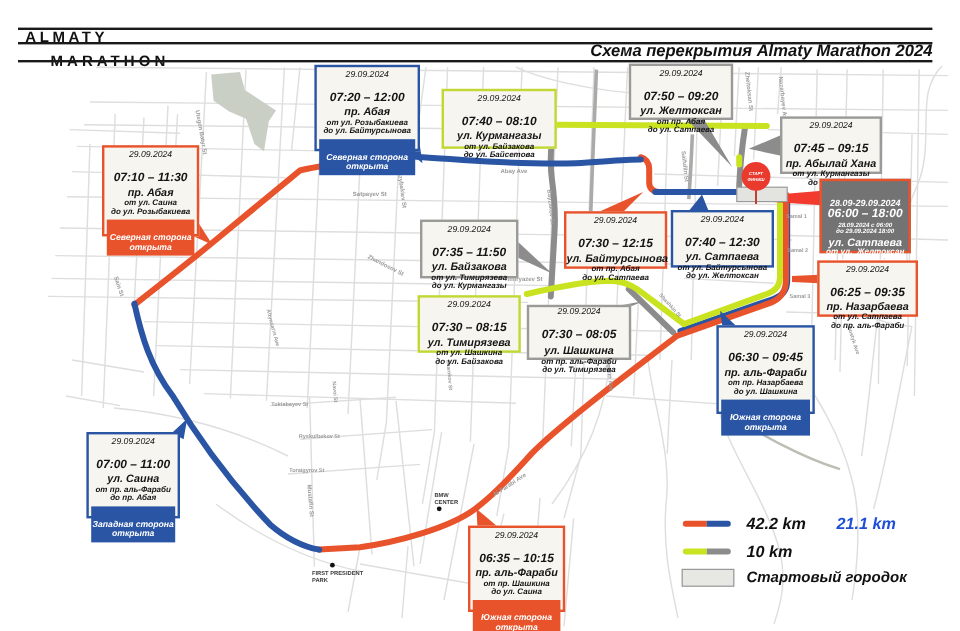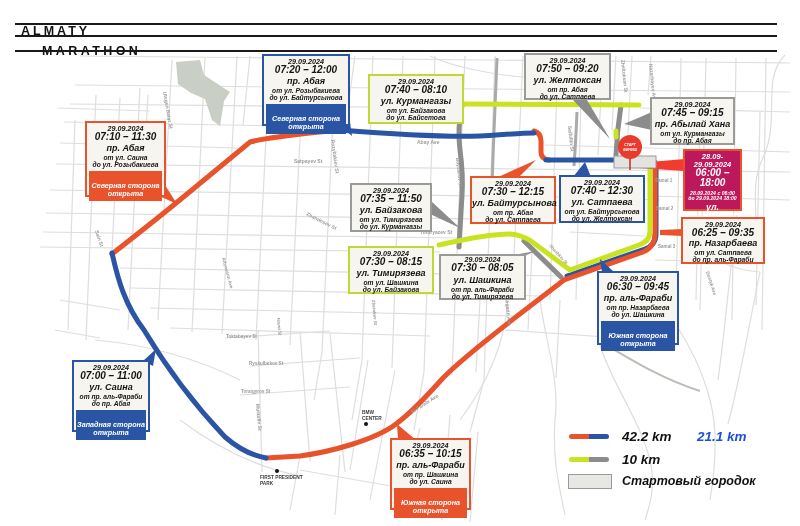--- a/index.html
+++ b/index.html
@@ -1,21 +1,21 @@
 <!DOCTYPE html>
 <html><head><meta charset="utf-8">
 <style>
   html,body{margin:0;padding:0;background:#fff;}
   #page{position:relative;width:800px;height:526px;overflow:hidden;background:#ffffff;
         font-family:"Liberation Sans",sans-serif;}
   #map{position:absolute;left:0;top:0;}
   .ib{position:absolute;background:#f7f5ef;border:2px solid #999;box-sizing:border-box;
       text-align:center;font-style:italic;color:#141414;line-height:1.02;padding-top:1.5px;}
-  .ib .d{font-size:7.2px;font-weight:700;}
-  .ib .t{font-size:10px;font-weight:700;margin-top:0;font-style:italic;}
+  .ib .d{font-size:7.2px;font-weight:400;}
+  .ib .t{font-size:10px;font-weight:700;margin-top:12px;font-style:italic;}
   .ib .s{font-size:9px;font-weight:700;margin-top:2px;white-space:nowrap;}
   .ib .r{font-size:6.7px;font-weight:700;margin-top:1px;line-height:1.08;}
   .ib .ban{margin:2px 2px 0 2px;color:#fff;font-size:7.2px;font-weight:700;
            padding:11px 0 2px 0;line-height:1.2;white-space:nowrap;}
   .bblue{border-color:#2a55a4;}
   .borange{border-color:#e8532c;}
   .blime{border-color:#c2d832;}
   .bgray{border-color:#9a9a98;}
   .banblue{background:#2a55a4;}
   .banorange{background:#e8532c;}
@@ -225,20 +225,21 @@
 <div style="position:absolute;left:15px;top:22.8px;width:762px;height:1.8px;background:#1a1a1a;"></div>
 
 <div style="position:absolute;left:21px;top:23.8px;font-size:12.5px;font-weight:700;letter-spacing:3px;color:#111;">ALMATY</div>
 
 <div style="position:absolute;left:15px;top:34.8px;width:762px;height:2px;background:#1a1a1a;"></div>
 
 <div style="position:absolute;left:42px;top:44px;font-size:12.5px;font-weight:700;letter-spacing:3.4px;color:#111;">MARATHON</div>
 
 <div style="position:absolute;left:15px;top:49.8px;width:762px;height:2.2px;background:#1a1a1a;"></div>
 
+<div style="position:absolute;right:23px;top:34.5px;white-space:nowrap;font-size:13.8px;font-weight:700;font-style:italic;color:#111;">Схема перекрытия Almaty Marathon 2024</div>
 
 <div class="ib borange" style="left:85px;top:121px;width:81px;height:76px;">
   <div class="d">29.09.2024</div>
       <div class="t">07:10 – 11:30</div>
   <div class="s">пр. Абая</div>
   <div class="r">от ул. Саина<br>до ул. Розыбакиева</div>
   <div class="ban banorange">Северная сторона<br>открыта</div>
 </div>
 
 <div class="ib bblue" style="left:262px;top:54px;width:88px;height:72px;">
@@ -263,21 +264,21 @@
   <div class="r">от пр. Абая<br>до ул. Сатпаева</div>
 </div>
 
 <div class="ib bgray" style="left:650px;top:97px;width:85px;height:48px;">
   <div class="d">29.09.2024</div>
       <div class="t">07:45 – 09:15</div>
   <div class="s">пр. Абылай Хана</div>
   <div class="r">от ул. Курмангазы<br>до пр. Абая</div>
 </div>
 
-<div class="ib" style="left:683px;top:149px;width:59px;height:62px;background:#be185d;border-color:#e8532c;color:#fff;padding-top:2px;">
+<div class="ib" style="left:683px;top:149px;width:76px;height:62px;background:#737373;border-color:#e8532c;color:#fff;padding-top:15px;">
   <div style="font-size:7.5px;font-weight:700;">28.09-29.09.2024</div>
   <div style="font-size:10px;font-weight:700;">06:00 – 18:00</div>
   <div style="font-size:5.2px;font-weight:700;margin-top:2px;">28.09.2024 с 06:00</div>
   <div style="font-size:5.2px;font-weight:700;">до 29.09.2024 18:00</div>
   <div style="font-size:9px;font-weight:700;margin-top:2px;">ул. Сатпаева</div>
   <div style="font-size:6.8px;font-weight:700;">от ул.&nbsp; Желтоксан<br>до пр.&nbsp; Назарбаева</div>
 </div>
 
 <div class="ib borange" style="left:681px;top:217px;width:84px;height:47px;">
   <div class="d">29.09.2024</div>

